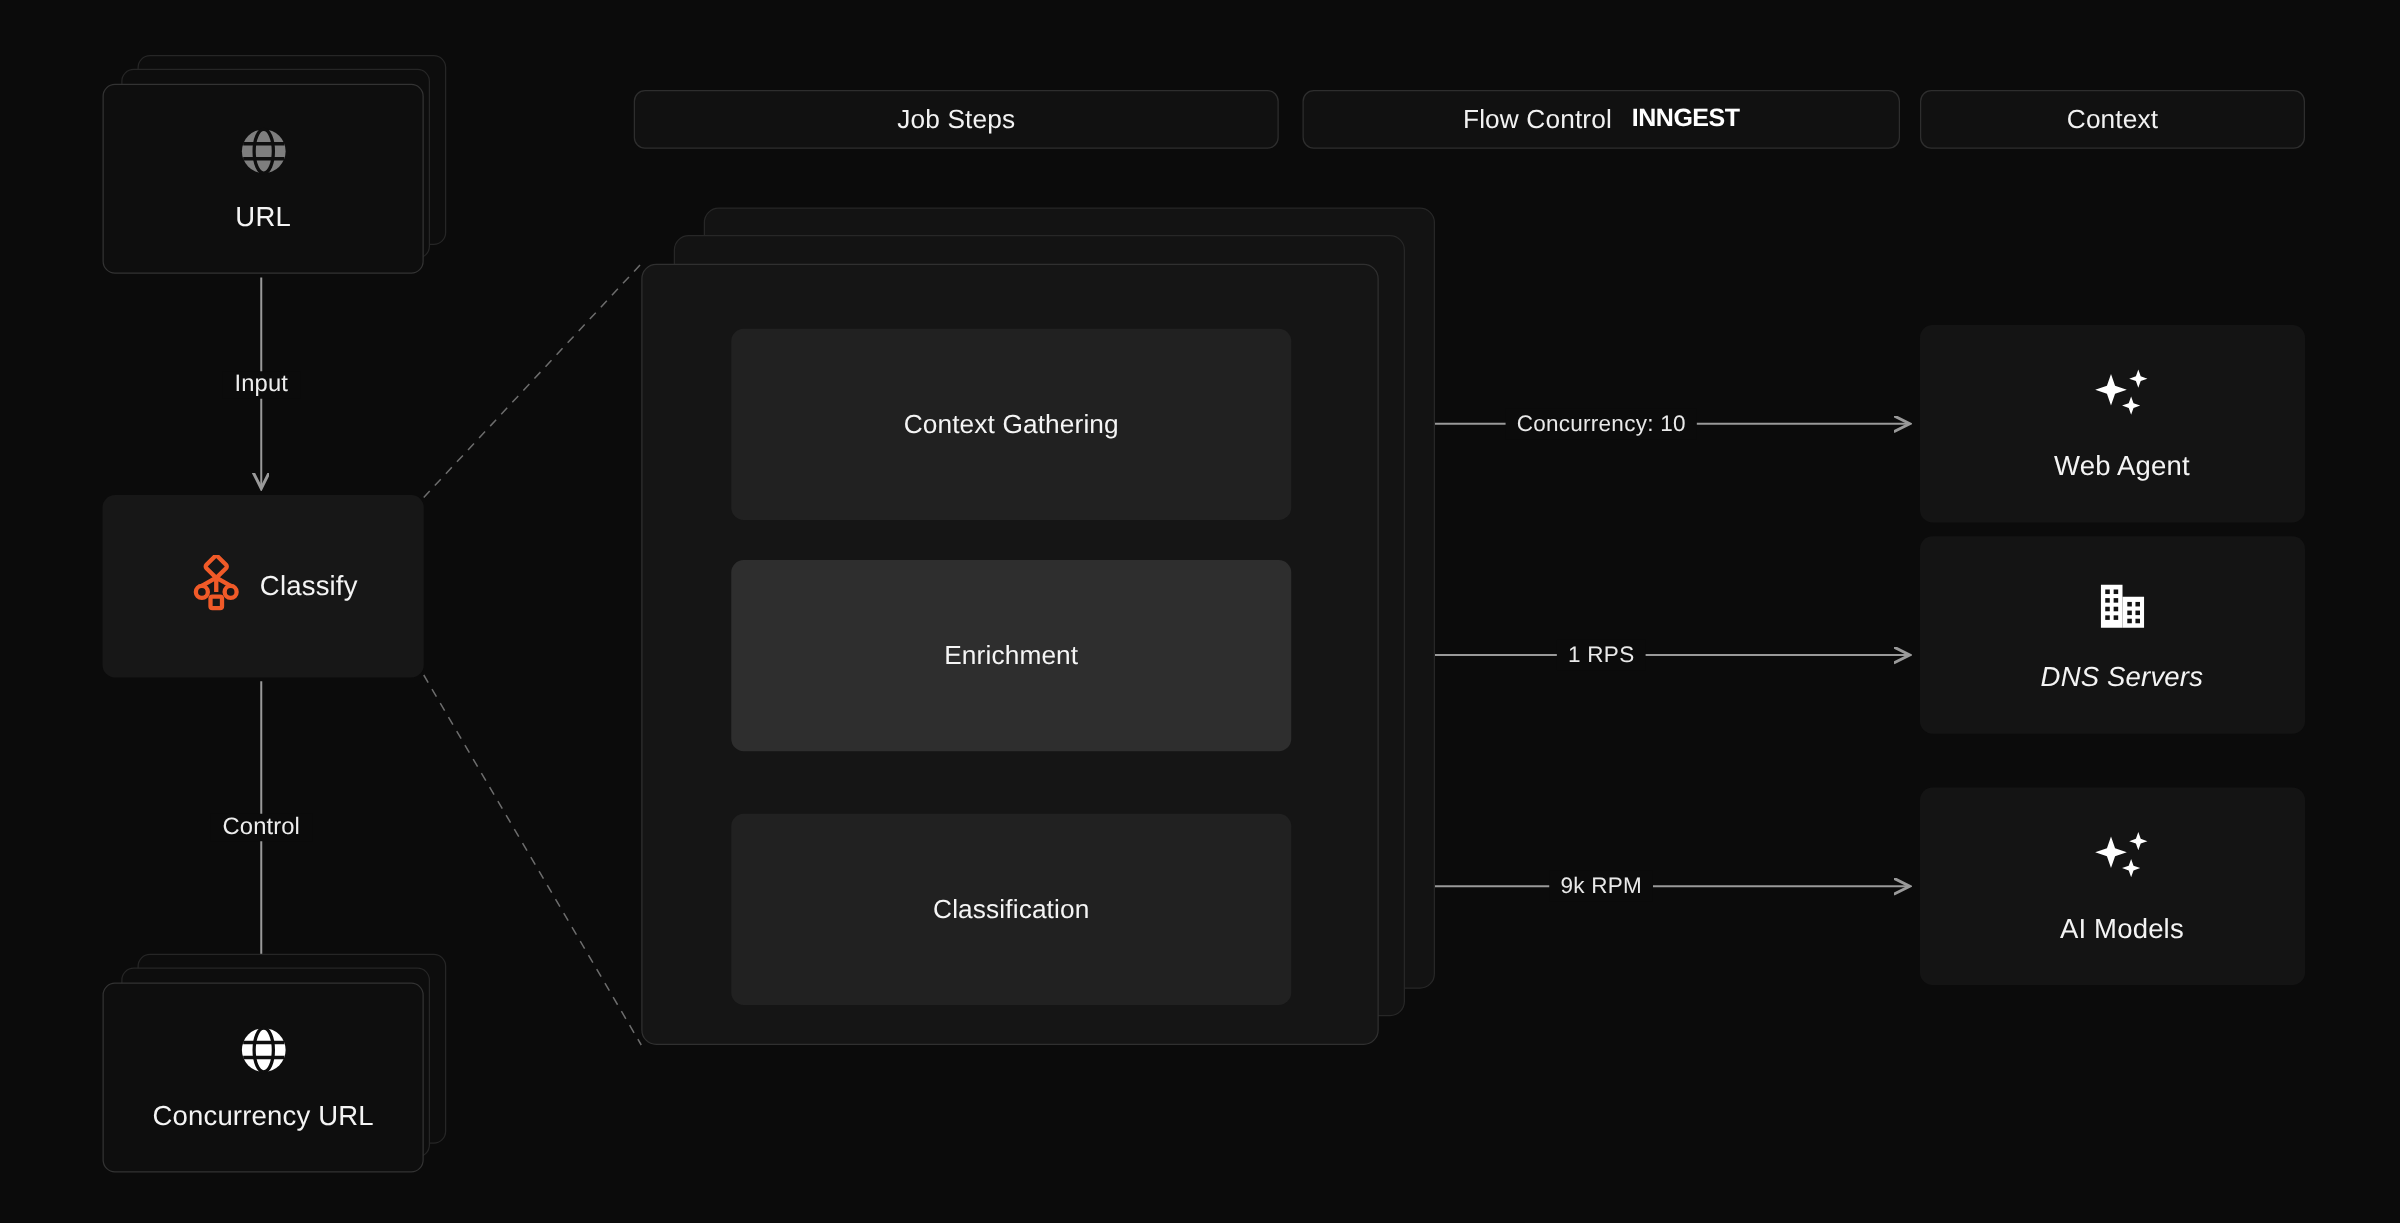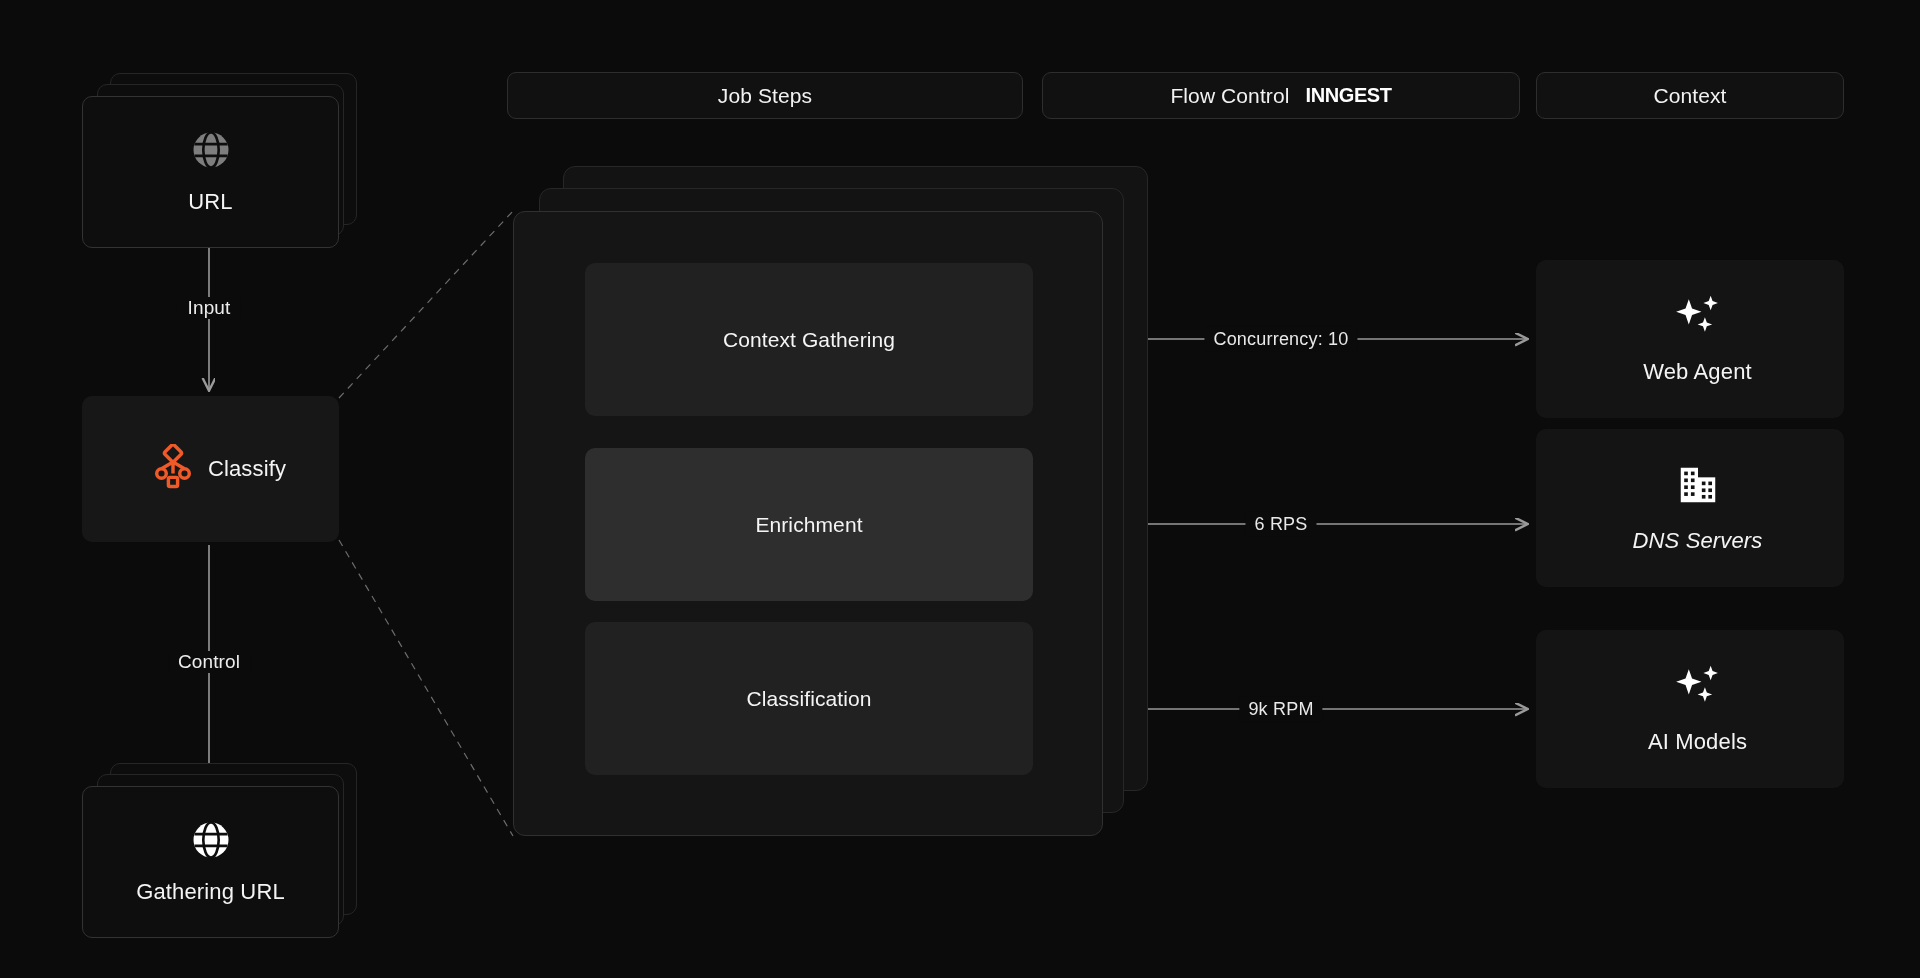--- a/index.html
+++ b/index.html
@@ -203,21 +203,21 @@
     <line x1="209" y1="545" x2="209" y2="778" stroke="#9a9a9a" stroke-width="1.6" marker-end="url(#arrowhead)"></line>
 
     <line x1="339" y1="398" x2="513" y2="211" stroke="#6d6d6d" stroke-width="1.2" stroke-dasharray="7 6"></line>
     <line x1="339" y1="540" x2="513" y2="836" stroke="#6d6d6d" stroke-width="1.2" stroke-dasharray="7 6"></line>
 
     <line x1="1032" y1="339" x2="1527" y2="339" stroke="#9a9a9a" stroke-width="1.6" marker-end="url(#arrowhead)"></line>
     <line x1="1032" y1="524" x2="1527" y2="524" stroke="#9a9a9a" stroke-width="1.6" marker-end="url(#arrowhead)"></line>
     <line x1="1032" y1="709" x2="1527" y2="709" stroke="#9a9a9a" stroke-width="1.6" marker-end="url(#arrowhead)"></line>
   </svg>
 
-  <div class="stack-wrap" style="left:82px; top:44px; width:324px; height:180px;margin-top:29px;">
+  <div class="stack-wrap" style="left:82px; top:44px; width:324px; height:180px;">
     <div class="stack-layer" style="left:28px; top:0; width:247px; height:152px;"></div>
     <div class="stack-layer" style="left:15px; top:11px; width:247px; height:152px;"></div>
     <div class="stack-front" style="left:0; top:23px; width:257px; height:152px;">
       <span>
         <svg width="42" height="42" viewBox="0 0 24 24">
           <circle cx="12" cy="12" r="10" fill="#7e7e7e"></circle>
           <ellipse cx="12" cy="12" rx="4.4" ry="10" fill="none" stroke="#0e0e0e" stroke-width="1.5"></ellipse>
           <path d="M2.6 8.6h18.8M2.6 15.4h18.8" stroke="#0e0e0e" stroke-width="1.6"></path>
         </svg>
       </span>
@@ -246,41 +246,41 @@
     <div class="stack-layer" style="left:28px; top:0; width:247px; height:152px;"></div>
     <div class="stack-layer" style="left:15px; top:11px; width:247px; height:152px;"></div>
     <div class="stack-front" style="left:0; top:23px; width:257px; height:152px;">
       <span>
         <svg width="42" height="42" viewBox="0 0 24 24">
           <circle cx="12" cy="12" r="10" fill="#ffffff"></circle>
           <ellipse cx="12" cy="12" rx="4.4" ry="10" fill="none" stroke="#0e0e0e" stroke-width="1.5"></ellipse>
           <path d="M2.6 8.6h18.8M2.6 15.4h18.8" stroke="#0e0e0e" stroke-width="1.6"></path>
         </svg>
       </span>
-      <span class="node-label">Gathering URL</span>
+      <span class="node-label">Concurrency URL</span>
     </div>
   </div>
 
   <div class="panel-layer dotted" style="left:563px; top:166px; width:585px; height:625px;"></div>
   <div class="panel-layer dotted" style="left:539px; top:188px; width:585px; height:625px;"></div>
 
   <div class="panel-front dotted">
     <div class="step-box" style="top:51px;">
       <span>Context Gathering</span>
     </div>
     <div class="step-box active" style="top:236px;">
       <span>Enrichment</span>
     </div>
-    <div class="step-box" style="top:410px;">
+    <div class="step-box" style="top:439px;">
       <span>Classification</span>
     </div>
   </div>
 
   <div class="flow-label" style="left:1281px; top:339px;">Concurrency: 10</div>
-  <div class="flow-label" style="left:1281px; top:524px;">6 RPS</div>
+  <div class="flow-label" style="left:1281px; top:524px;">1 RPS</div>
   <div class="flow-label" style="left:1281px; top:709px;">9k RPM</div>
 
   <div class="ctx-card dotted" style="top:260px; height:158px;">
     <span>
       <svg width="56" height="46" viewBox="0 0 28 24" fill="#ffffff">
         <path d="M9.2 3.2 10.9 8.1 15.8 9.8 10.9 11.5 9.2 16.4 7.5 11.5 2.6 9.8 7.5 8.1Z"></path>
         <path d="M20.6 1.4 21.6 4.2 24.4 5.2 21.6 6.2 20.6 9 19.6 6.2 16.8 5.2 19.6 4.2Z"></path>
         <path d="M17.6 12.6 18.6 15.4 21.4 16.4 18.6 17.4 17.6 20.2 16.6 17.4 13.8 16.4 16.6 15.4Z"></path>
       </svg>
     </span>

